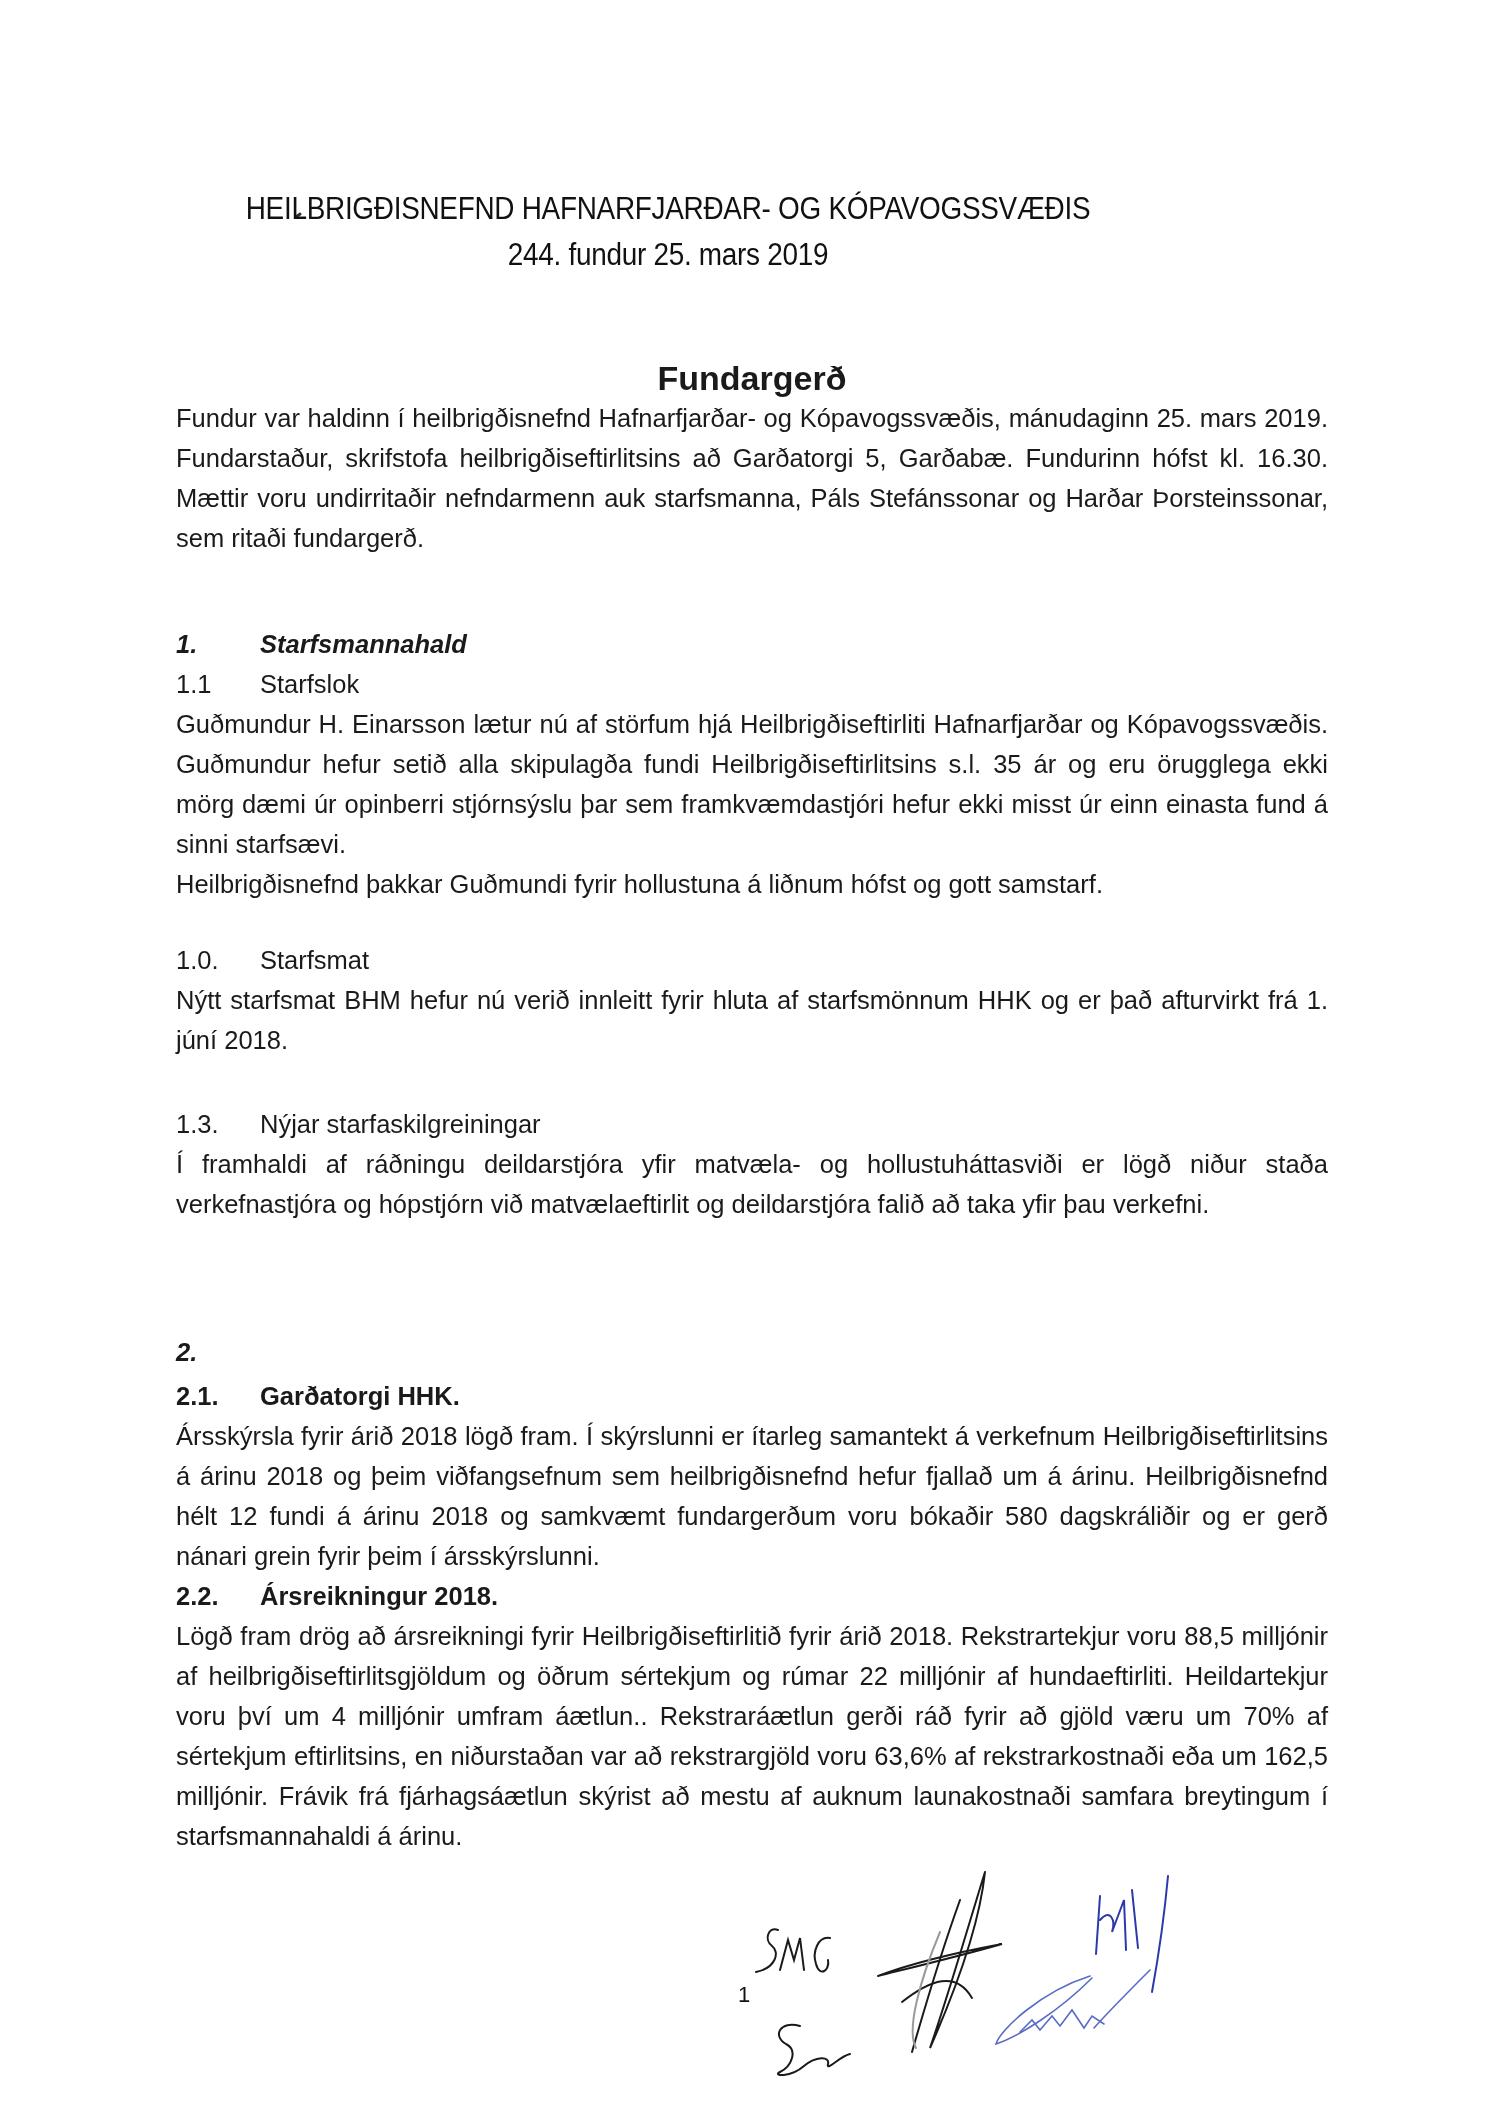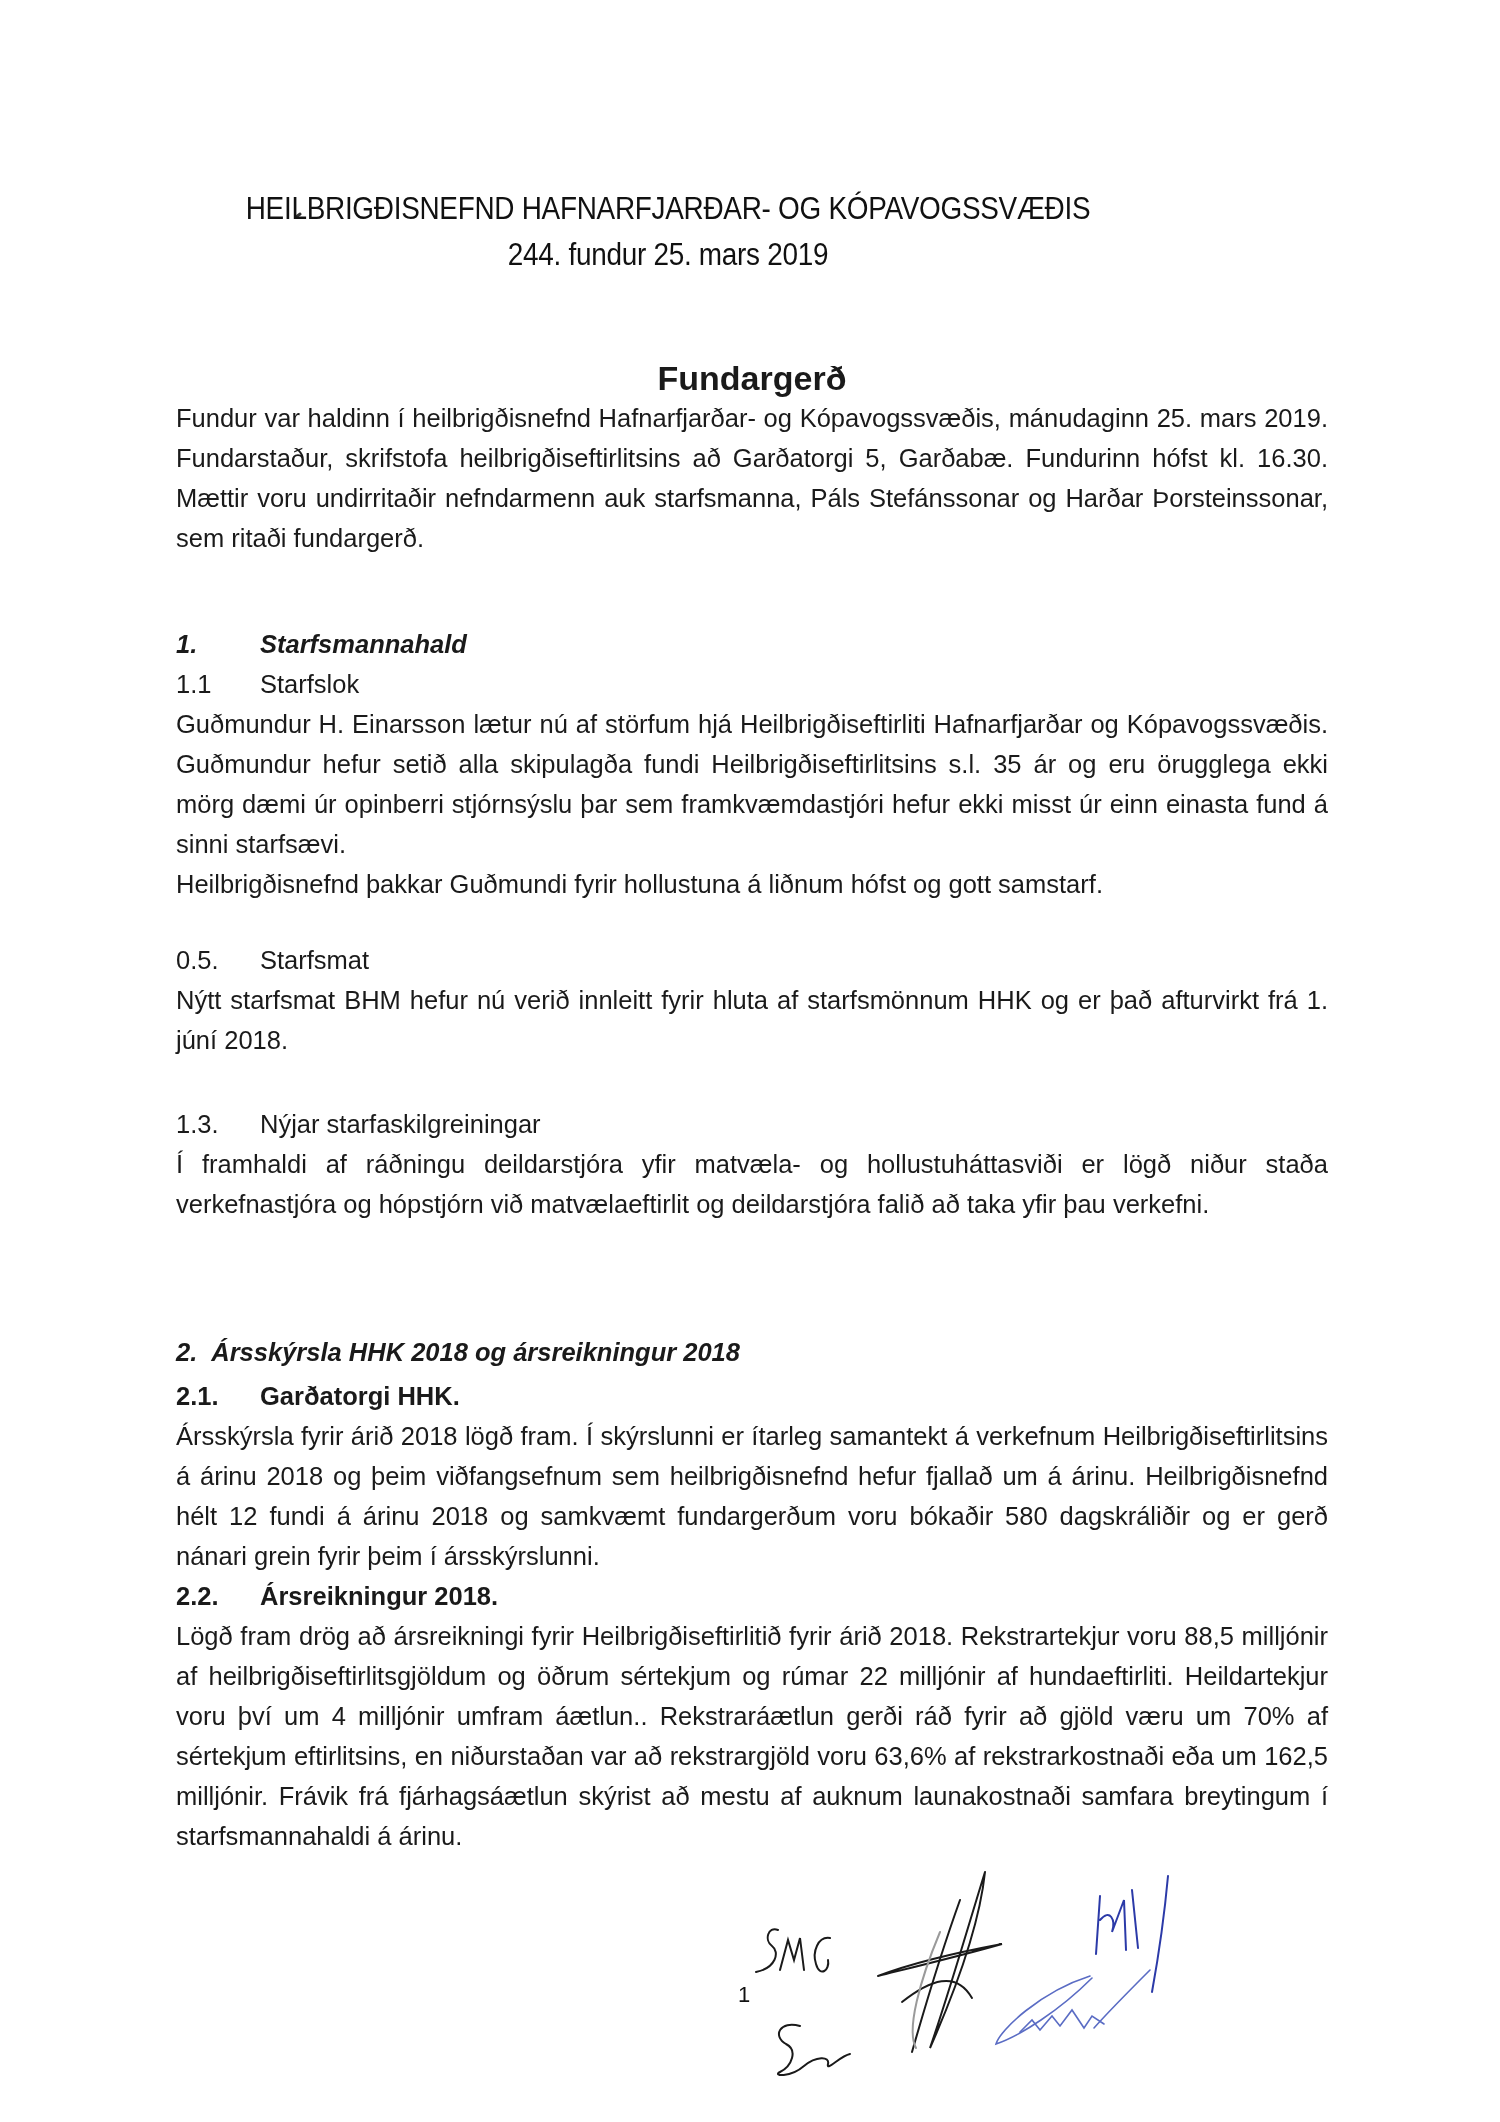--- a/index.html
+++ b/index.html
@@ -50,38 +50,37 @@
     <p class="sub-heading">
       <span class="num">1.1</span>
       <span>Starfslok</span>
     </p>
     <p class="p">Guðmundur H. Einarsson lætur nú af störfum hjá Heilbrigðiseftirliti Hafnarfjarðar og Kópavogssvæðis. Guðmundur hefur setið alla skipulagða fundi Heilbrigðiseftirlitsins s.l. 35 ár og eru örugglega ekki mörg dæmi úr opinberri stjórnsýslu þar sem framkvæmdastjóri hefur ekki misst úr einn einasta fund á sinni starfsævi.</p>
     <p class="p">Heilbrigðisnefnd þakkar Guðmundi fyrir hollustuna á liðnum hófst og gott samstarf.</p>
   </div>
 
   <div class="content" style="top:940px;">
     <p class="sub-heading">
-      <span class="num">0.5.</span>
+      <span class="num">1.0.</span>
       <span>Starfsmat</span>
     </p>
     <p class="p">Nýtt starfsmat BHM hefur nú verið innleitt fyrir hluta af starfsmönnum HHK og er það afturvirkt frá 1. júní 2018.</p>
   </div>
 
   <div class="content" style="top:1104px;">
     <p class="sub-heading">
       <span class="num">1.3.</span>
       <span>Nýjar starfaskilgreiningar</span>
     </p>
     <p class="p">Í framhaldi af ráðningu deildarstjóra yfir matvæla- og hollustuháttasviði er lögð niður staða verkefnastjóra og hópstjórn við matvælaeftirlit og deildarstjóra falið að taka yfir þau verkefni.</p>
   </div>
 
   <div class="content" style="top:1332px;">
     <p class="sec-heading">
       <span class="num-tight">2.</span>
-      <span>Ársskýrsla HHK 2018 og ársreikningur 2018</span>
     </p>
     <p class="sub-heading-plain" style="margin-top:4px;">
       <span class="num">2.1.</span>
       <span>Garðatorgi HHK.</span>
     </p>
     <p class="p">Ársskýrsla fyrir árið 2018 lögð fram. Í skýrslunni er ítarleg samantekt á verkefnum Heilbrigðiseftirlitsins á árinu 2018 og þeim viðfangsefnum sem heilbrigðisnefnd hefur fjallað um á árinu. Heilbrigðisnefnd hélt 12 fundi á árinu 2018 og samkvæmt fundargerðum voru bókaðir 580 dagskráliðir og er gerð nánari grein fyrir þeim í ársskýrslunni.</p>
     <p class="sub-heading-plain">
       <span class="num">2.2.</span>
       <span>Ársreikningur 2018.</span>
     </p>

